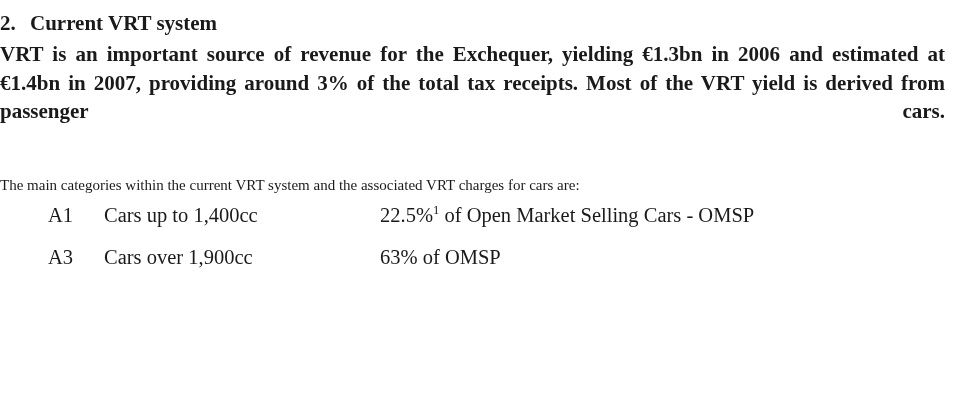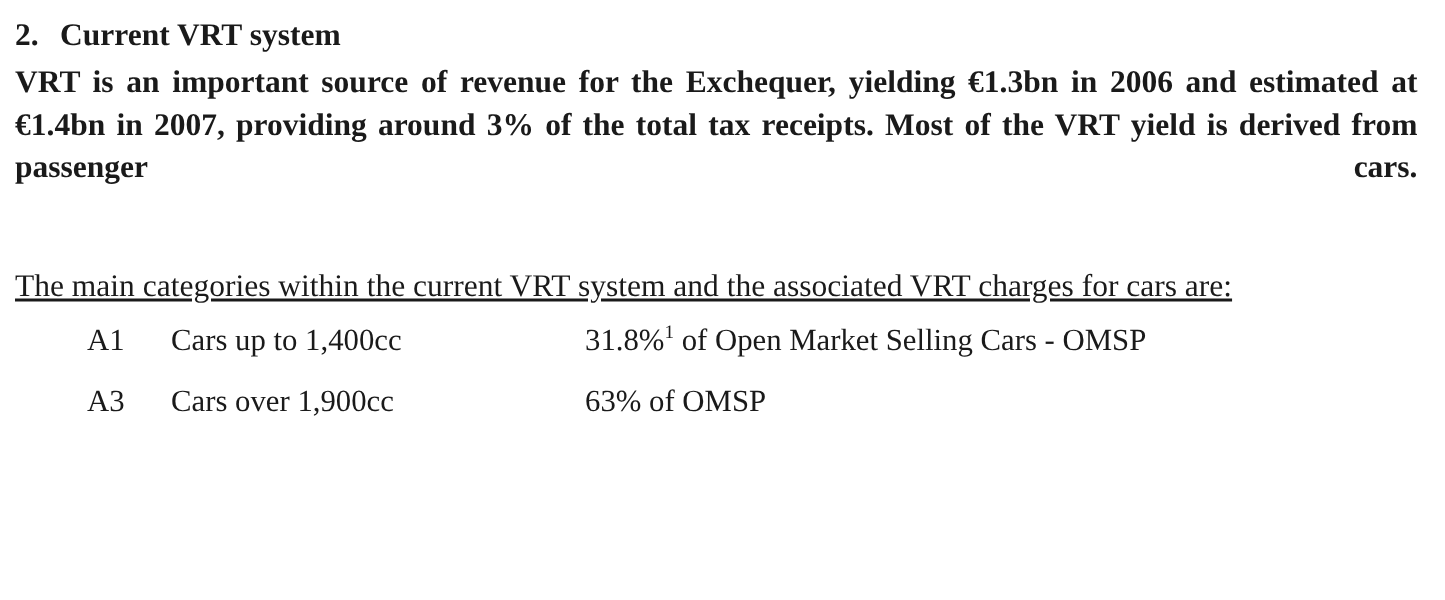--- a/index.html
+++ b/index.html
@@ -11,21 +11,21 @@
     height: 400px;
     background: #ffffff;
     font-family: "Liberation Serif", serif;
     color: #1a1a1a;
     overflow: hidden;
   }
   .page {
     box-sizing: border-box;
     width: 963px;
     height: 284px;
-    padding: 10px 14px 0 10px;
+    padding: 10px 14px 0 0;
     background: #ffffff;
   }
   .heading {
     font-size: 21px;
     font-weight: bold;
     line-height: 1.25;
     margin: 0 0 4px 0;
     white-space: pre;
   }
   .heading .num {
@@ -44,24 +44,23 @@
   .para-justified {
     text-align: justify;
   }
   .para-justified::after {
     content: "";
     display: inline-block;
     width: 100%;
   }
   .spacer-sm { height: 17px; }
   .para2 {
-    font-size: 21px;
+    font-size: 15px;
     line-height: 1.9;
     margin: 0;
-    text-decoration: underline;
   }
   .list {
     margin: 6px 0 0 0;
     padding: 0;
     list-style: none;
   }
   .list-item {
     display: flex;
     align-items: flex-end;
     font-size: 20.5px;
@@ -98,21 +97,21 @@
 
   <div class="spacer-sm"></div>
 
   <p class="para2">The main categories within the current VRT system and the associated VRT charges for cars are:</p>
 
   <ul class="list">
 
     <li class="list-item">
       <span class="code">A1</span>
       <span class="desc">Cars up to 1,400cc</span>
-      <span class="rate"><span>31.8%</span><sup>1</sup><span> of Open Market Selling Cars - OMSP</span></span>
+      <span class="rate"><span>22.5%</span><sup>1</sup><span> of Open Market Selling Cars - OMSP</span></span>
     </li>
 
 
     <li class="list-item">
       <span class="code">A3</span>
       <span class="desc">Cars over 1,900cc</span>
       <span class="rate"><span>63% of OMSP</span><sup></sup><span></span></span>
     </li>
 
   </ul>

